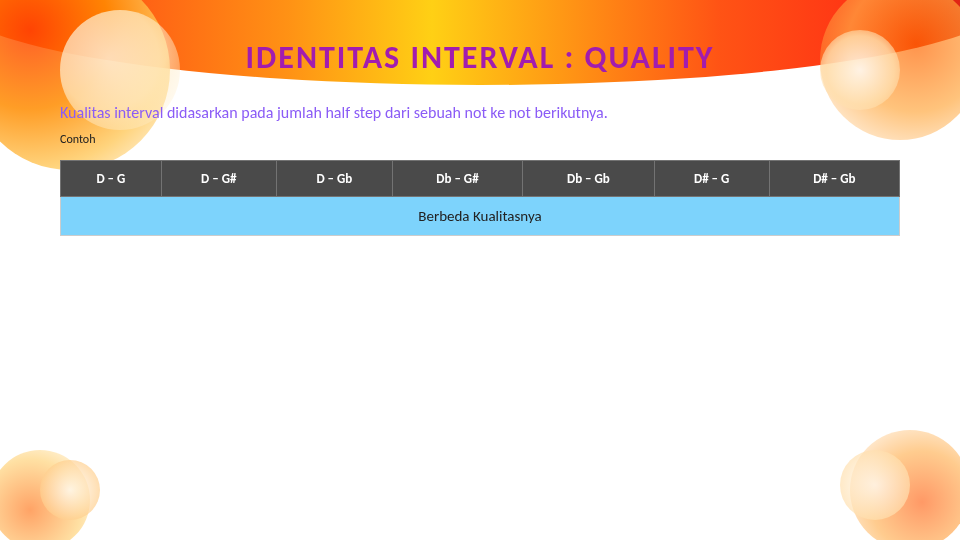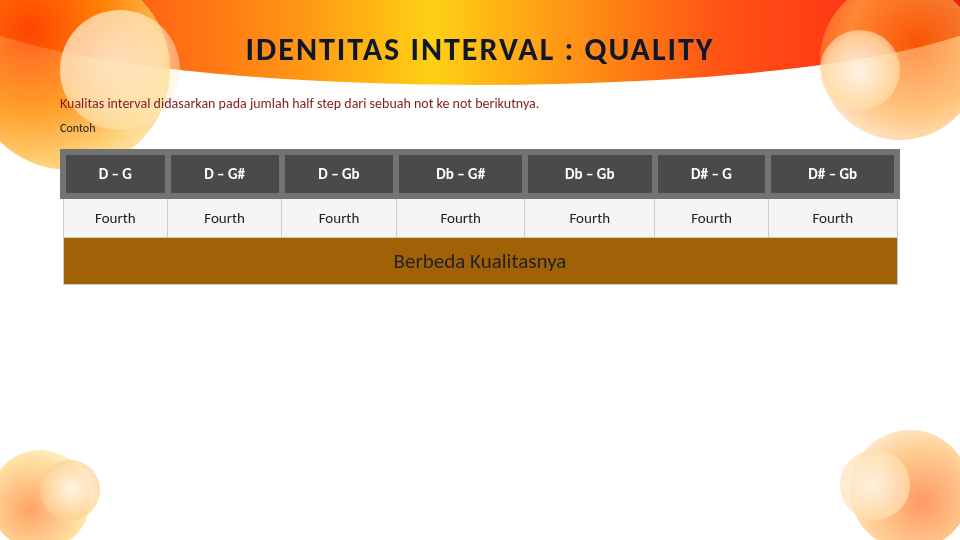--- a/index.html
+++ b/index.html
@@ -118,31 +118,31 @@
       position: relative;
       z-index: 10;
       padding: 20px 60px 20px 60px;
     }
 
     
     .slide-title {
       text-align: center;
       font-size: 32px;
       font-weight: bold;
-      color: #0f172a;
+      color: #a21caf;
       letter-spacing: 2px;
-      margin-top: 10px;
+      margin-top: 18px;
       margin-bottom: 24px;
       text-transform: uppercase;
     }
 
     
     .body-text {
-      font-size: 14px;
-      color: #7f1d1d;
+      font-size: 16px;
+      color: #8b5cf6;
       line-height: 1.55;
       margin-bottom: 6px;
     }
 
     .contoh-label {
       font-size: 12px;
       color: #222;
       margin-bottom: 14px;
     }
 
@@ -151,37 +151,37 @@
       width: 100%;
       border-collapse: collapse;
       margin-bottom: 0;
     }
 
     .interval-table th {
       background-color: #4a4a4a;
       color: #ffffff;
       text-align: center;
       padding: 10px 8px;
-      font-size: 15px;
+      font-size: 13px;
       font-weight: bold;
-      border: 6px solid #737373;
+      border: 1px solid #737373;
     }
 
     .interval-table td {
       background-color: #f5f5f5;
       text-align: center;
       padding: 10px 8px;
       font-size: 15px;
       color: #222;
       border: 1px solid #ccc;
     }
 
     .interval-table .footer-row td {
-      background-color: #a16207;
-      font-size: 21px;
+      background-color: #7dd3fc;
+      font-size: 15px;
       color: #222;
       font-style: normal;
       padding: 10px 12px;
       border: 1px solid #ccc;
     }
   </style>
 </head>
 <body>
 
 <div class="bg-decor">
@@ -211,28 +211,19 @@
         <th>D – G</th>
         <th>D – G#</th>
         <th>D – Gb</th>
         <th>Db – G#</th>
         <th>Db – Gb</th>
         <th>D# – G</th>
         <th>D# – Gb</th>
       </tr>
     </thead>
     <tbody>
-      <tr>
-        <td>Fourth</td>
-        <td>Fourth</td>
-        <td>Fourth</td>
-        <td>Fourth</td>
-        <td>Fourth</td>
-        <td>Fourth</td>
-        <td>Fourth</td>
-      </tr>
       <tr class="footer-row">
         <td colspan="7">Berbeda Kualitasnya</td>
       </tr>
     </tbody>
   </table>
 
 </div>
 
 </body></html>

